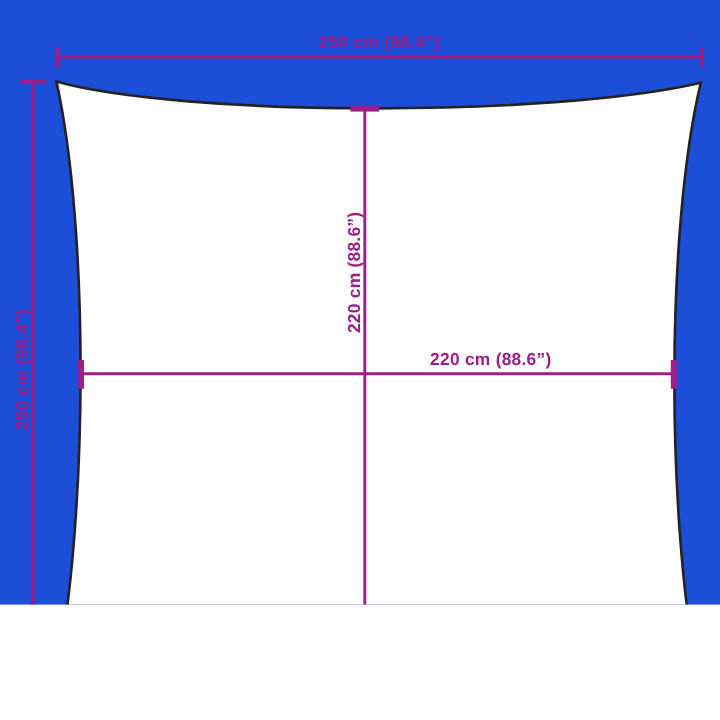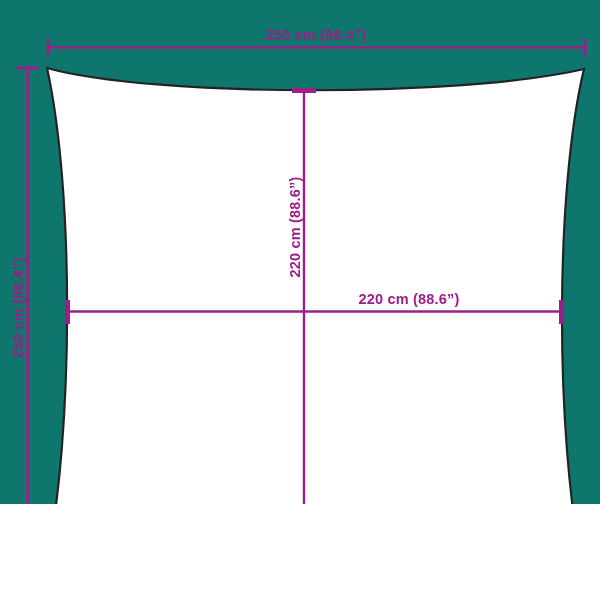--- a/index.html
+++ b/index.html
@@ -4,21 +4,21 @@
 <style>
   html, body {
     margin: 0;
     padding: 0;
     background: #ffffff;
   }
   .stage {
     position: relative;
     width: 600px;
     height: 504px;
-    background: #0f766e;
+    background: #1d4ed8;
     overflow: hidden;
     font-family: "Liberation Sans", sans-serif;
   }
   .stage svg {
     position: absolute;
     top: 0;
     left: 0;
     display: block;
   }
   .dim-label {

